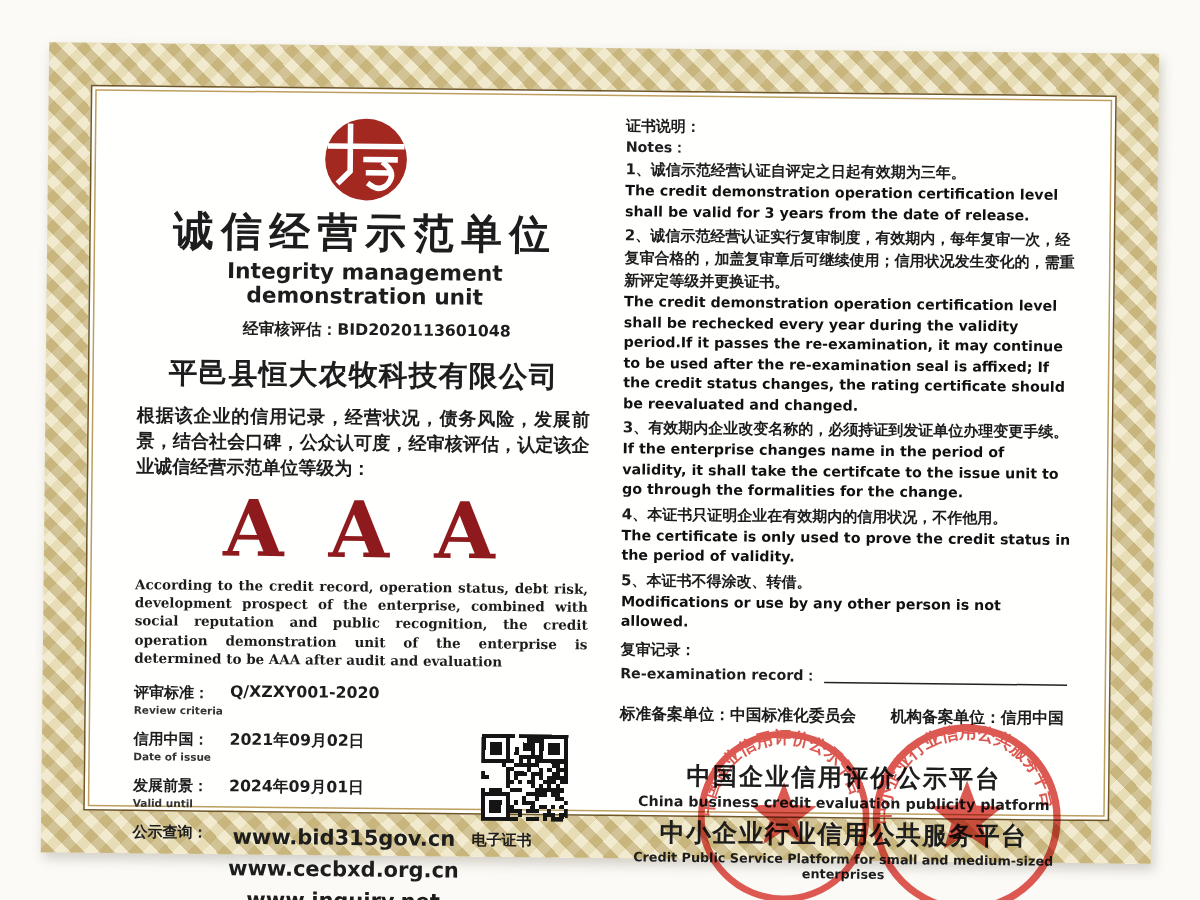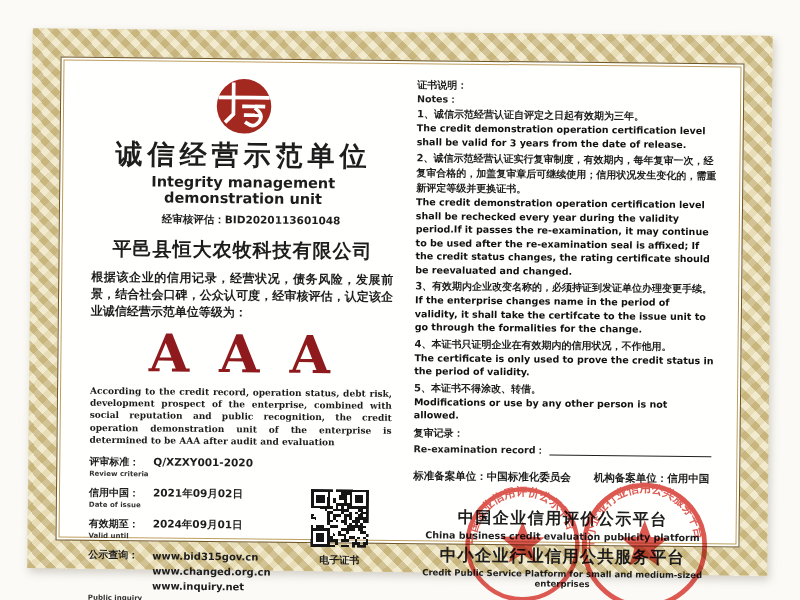--- a/index.html
+++ b/index.html
@@ -31,23 +31,23 @@
   .intro-zh { font-size:12px; font-weight:bold; text-align:justify; line-height:1.42; }
   .rating { font-family:"DejaVu Serif","Liberation Serif",serif; font-weight:bold;
             font-size:52px; color:#8e1a1d; letter-spacing:30px; padding-left:26px; margin:2px 0 2px; }
   .intro-en { font-family:"DejaVu Serif","Liberation Serif",serif; font-weight:bold;
               font-size:9px; text-align:justify; line-height:1.35; margin-bottom:9px; }
   .fields { position:relative; text-align:left; }
   .field { margin-bottom:8px; }
   .frow { display:flex; }
   .flabel { width:64px; flex:none; font-size:10px; font-weight:bold; }
   .fvalue { font-size:10.5px; font-weight:bold; }
-  .fvalue.urls div { font-size:10px; line-height:1.5; }
+  .fvalue.urls div { font-size:14px; line-height:1.5;text-align:center; }
   .fen { font-size:7px; font-weight:bold; color:#333; margin-top:1px; }
-  .qr-wrap { position:absolute; right:16px; top:32px; width:70px; text-align:center; }
+  .qr-wrap { position:absolute; right:6px; top:32px; width:70px; }
   .qr-wrap svg { width:58px; height:58px; display:block; margin:0 auto; }
   .qr-label { font-size:10px; font-weight:bold; margin-top:6px; }
 
   
   .col-right { flex:1; display:flex; flex-direction:column; font-size:9.5px; }
   .notes-heading-zh, .note-zh { font-size:10px; font-weight:bold; line-height:1.5; }
   .notes-heading-en { font-weight:bold; line-height:1.5; }
   .note-en { font-weight:bold; color:#111; line-height:1.42; margin-bottom:2px; }
   .reexam-zh { font-size:10px; font-weight:bold; margin-top:2px; }
   .reexam-row { display:flex; align-items:flex-end; font-weight:bold; margin-top:3px; }
@@ -98,31 +98,31 @@
           </div>
           <div class="field">
             <div class="frow">
               <div class="flabel">信用中国：</div>
               <div class="fvalue">2021年09月02日</div>
             </div>
             <div class="fen">Date of issue</div>
           </div>
           <div class="field">
             <div class="frow">
-              <div class="flabel">有效期至：</div>
+              <div class="flabel">发展前景：</div>
               <div class="fvalue">2024年09月01日</div>
             </div>
             <div class="fen">Valid until</div>
           </div>
           <div class="field">
             <div class="frow">
               <div class="flabel">公示查询：</div>
               <div class="fvalue urls">
                 <div>www.bid315gov.cn</div>
-                <div>www.changed.org.cn</div>
+                <div>www.cecbxd.org.cn</div>
                 <div>www.inquiry.net</div>
               </div>
             </div>
             <div class="fen">Public inquiry</div>
           </div>
 
           <div class="qr-wrap">
             <svg id="qr-svg" viewBox="0 0 21 21" shape-rendering="crispEdges">
                 <g fill="#151515">
                   <rect x="7" y="0" width="1" height="1"></rect>

